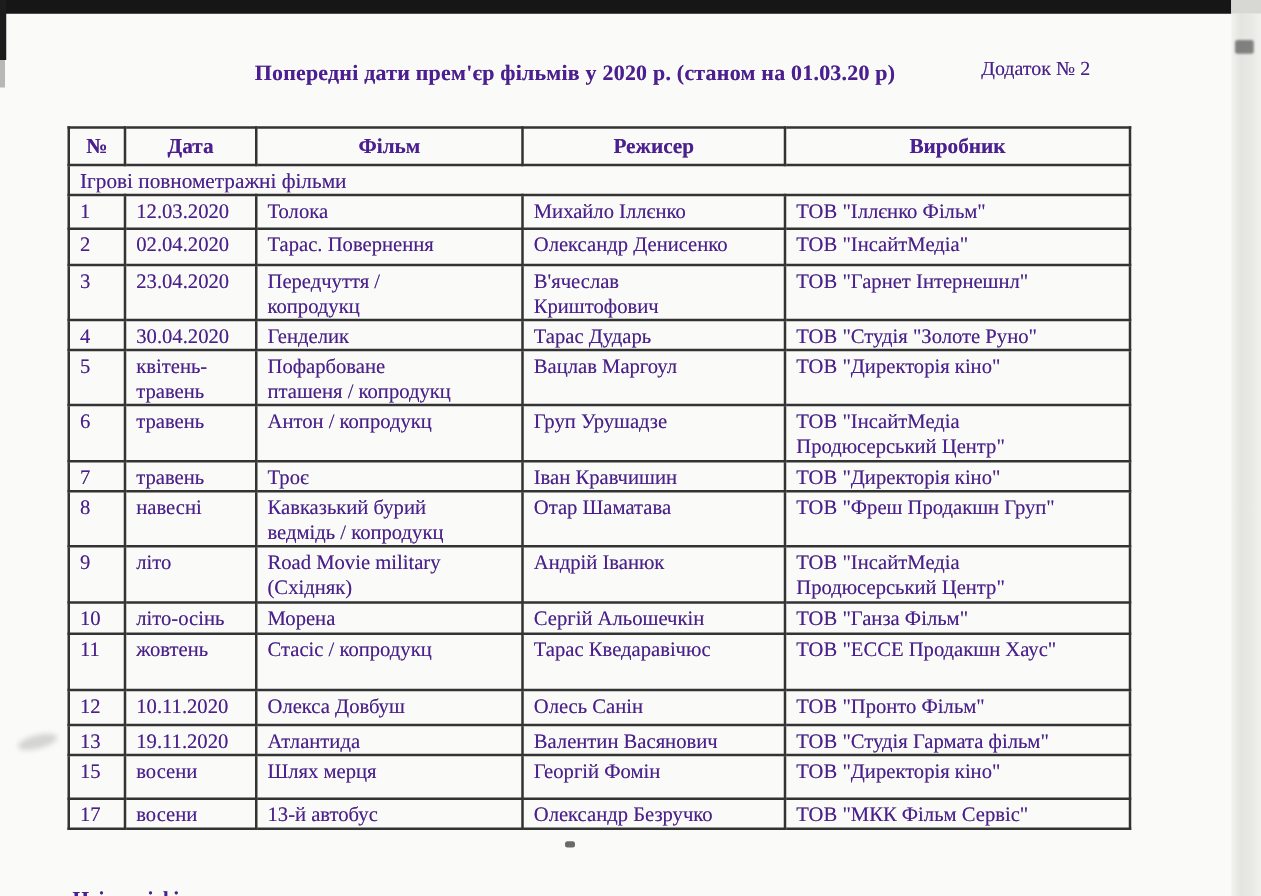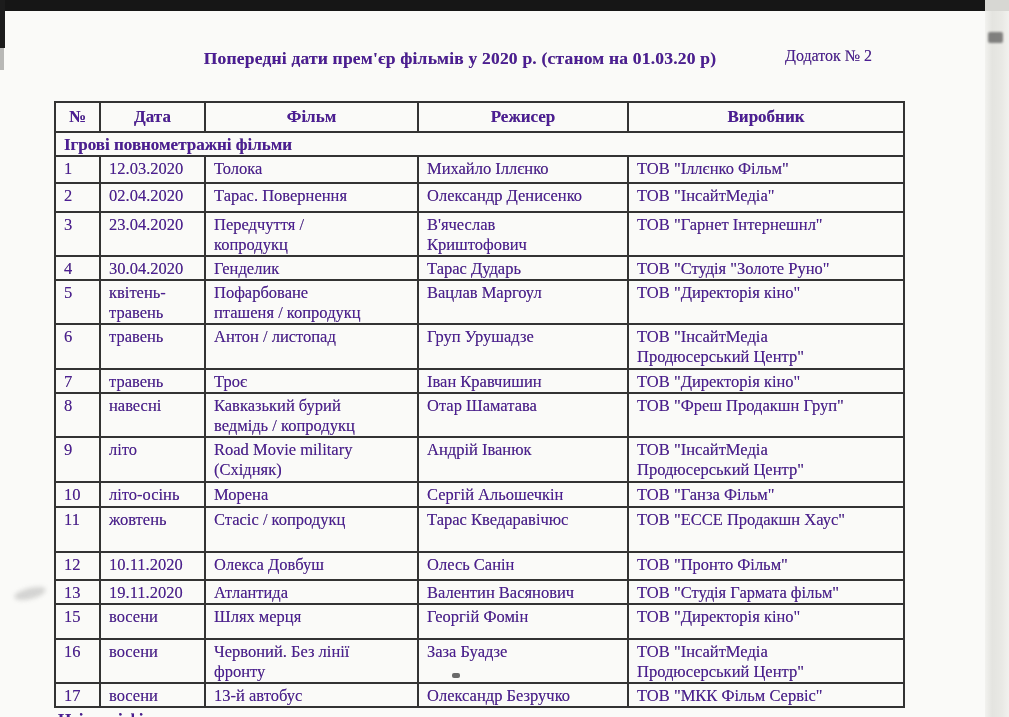--- a/index.html
+++ b/index.html
@@ -48,21 +48,21 @@
     vertical-align: top;
     padding: 2px 4px 0 8px;
     overflow: hidden;
   }
   table.films th {
     font-size: 17px; font-weight: bold; text-align: center;
     padding: 4px 2px 2px 2px;
   }
   td.c-num { padding-left: 6px; }
   td.section-cell {
-    font-weight: bold; font-size: 17px; padding: 0 0 0 5px; line-height: 20px; border-radius: 11px;
+    font-weight: normal; font-size: 17px; padding: 0 0 0 5px; line-height: 20px; border-radius: 11px;
   }
   td.wrap { white-space: pre-line; }
   .partial-section {
     position: absolute; left: 58px; top: 710px;
     font-weight: bold; font-size: 17px; white-space: nowrap;
   }
   
   .doc-title, .annex, table.films, .partial-section { text-shadow: 0 0 .4px rgba(0,0,0,.45); }
 </style>
 </head>
@@ -136,21 +136,21 @@
         <td class="wrap">квітень-
 травень</td>
         <td class="wrap">Пофарбоване
 пташеня / копродукц</td>
         <td class="wrap">Вацлав Маргоул</td>
         <td class="wrap">ТОВ "Директорія кіно"</td>
       </tr>
       <tr style="height:45px">
         <td class="c-num">6</td>
         <td class="wrap">травень</td>
-        <td class="wrap">Антон / листопад</td>
+        <td class="wrap">Антон / копродукц</td>
         <td class="wrap">Груп Урушадзе</td>
         <td class="wrap">ТОВ "ІнсайтМедіа
 Продюсерський Центр"</td>
       </tr>
       <tr style="height:22px">
         <td class="c-num">7</td>
         <td class="wrap">травень</td>
         <td class="wrap">Троє</td>
         <td class="wrap">Іван Кравчишин</td>
         <td class="wrap">ТОВ "Директорія кіно"</td>
@@ -200,29 +200,20 @@
         <td class="wrap">Валентин Васянович</td>
         <td class="wrap">ТОВ "Студія Гармата фільм"</td>
       </tr>
       <tr style="height:35px">
         <td class="c-num">15</td>
         <td class="wrap">восени</td>
         <td class="wrap">Шлях мерця</td>
         <td class="wrap">Георгій Фомін</td>
         <td class="wrap">ТОВ "Директорія кіно"</td>
       </tr>
-      <tr style="height:44px">
-        <td class="c-num">16</td>
-        <td class="wrap">восени</td>
-        <td class="wrap">Червоний. Без лінії
-фронту</td>
-        <td class="wrap">Заза Буадзе</td>
-        <td class="wrap">ТОВ "ІнсайтМедіа
-Продюсерський Центр"</td>
-      </tr>
       <tr style="height:23px">
         <td class="c-num">17</td>
         <td class="wrap">восени</td>
         <td class="wrap">13-й автобус</td>
         <td class="wrap">Олександр Безручко</td>
         <td class="wrap">ТОВ "МКК Фільм Сервіс"</td>
       </tr>
     </tbody>
   </table>
 

